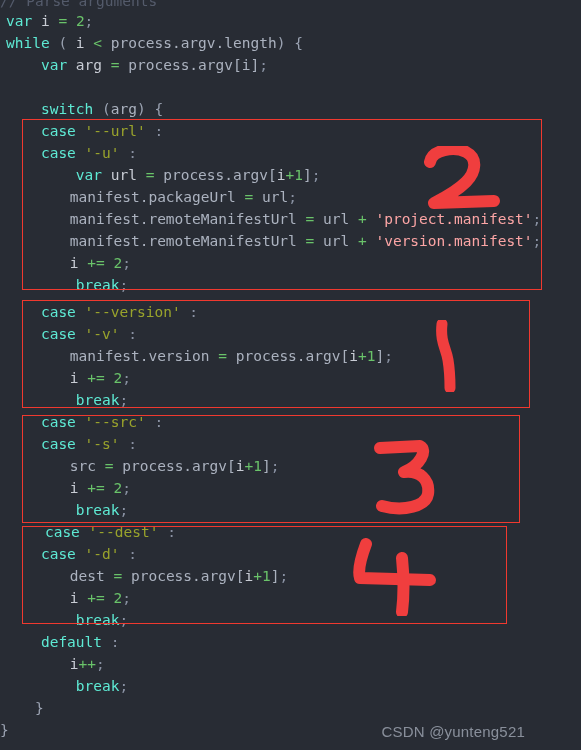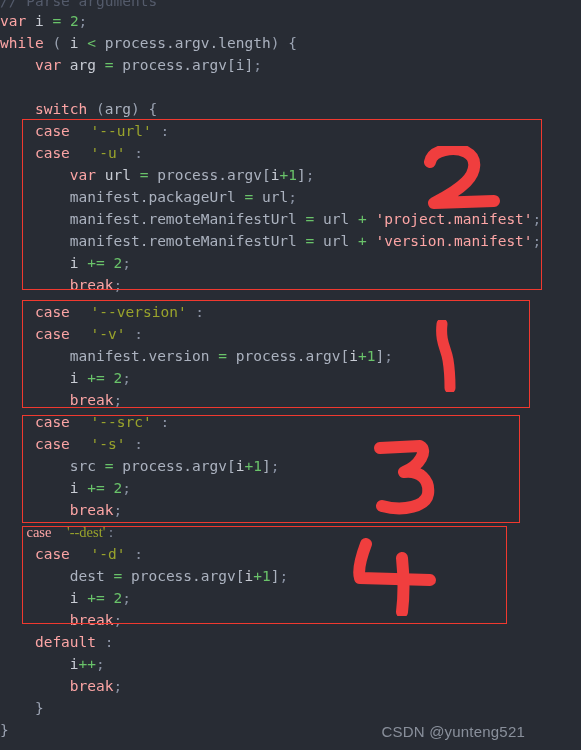--- a/index.html
+++ b/index.html
@@ -29,28 +29,28 @@
   }
   .line {
     height: 22px;
     line-height: 22px;
     font-size: 14.5px;
     white-space: pre;
     letter-spacing: 0px;
     color: #abb2bf;
   }
   
-  .kw   { color: #fca5a5; }   
+  .kw   { color: #5eead4; padding-left: 6px; }   
   .id   { color: #abb2bf; }   
   .var  { color: #c8ccd4; }
   .num  { color: #6ac36a; }
   .op   { color: #6ac36a; }
   .punc { color: #8a92a3; }
   .str  { color: #fca5a5; }
-  .strd { color: #99a32c; margin-left: 12px; }   
+  .strd { color: #99a32c; }   
   .cmt  { color: #545b6b; }
   .idx  { color: #6ac36a; }
   .brc  { color: #9aa2b1; }
 
   
   .redbox {
     position: absolute;
     border: 1.4px solid #f0392f;
     box-sizing: border-box;
     pointer-events: none;
@@ -119,21 +119,21 @@
     <div class="line" style="position:absolute;top:411px;left:0;">    <span class="kw">case</span> <span class="strd">'--src'</span> <span class="punc">:</span></div>
 
     <div class="line" style="position:absolute;top:433px;left:0;">    <span class="kw">case</span> <span class="strd">'-s'</span> <span class="punc">:</span></div>
 
     <div class="line" style="position:absolute;top:455px;left:0;">        <span class="id">src</span> <span class="op">=</span> <span class="id">process.argv[</span><span class="var">i</span><span class="idx">+</span><span class="idx">1</span><span class="id">]</span><span class="punc">;</span></div>
 
     <div class="line" style="position:absolute;top:477px;left:0;">        <span class="var">i</span> <span class="op">+=</span> <span class="num">2</span><span class="punc">;</span></div>
 
     <div class="line" style="position:absolute;top:499px;left:0;">        <span class="kw">break</span><span class="punc">;</span></div>
 
-    <div class="line" style="position:absolute;top:521px;left:12px;font-family:Liberation Serif, serif;">    <span class="kw">case</span> <span class="strd">'--dest'</span> <span class="punc">:</span></div>
+    <div class="line" style="position:absolute;top:521px;left:4px;">    <span class="kw">case</span> <span class="strd">'--dest'</span> <span class="punc">:</span></div>
 
     <div class="line" style="position:absolute;top:543px;left:0;">    <span class="kw">case</span> <span class="strd">'-d'</span> <span class="punc">:</span></div>
 
     <div class="line" style="position:absolute;top:565px;left:0;">        <span class="id">dest</span> <span class="op">=</span> <span class="id">process.argv[</span><span class="var">i</span><span class="idx">+</span><span class="idx">1</span><span class="id">]</span><span class="punc">;</span></div>
 
     <div class="line" style="position:absolute;top:587px;left:0;">        <span class="var">i</span> <span class="op">+=</span> <span class="num">2</span><span class="punc">;</span></div>
 
     <div class="line" style="position:absolute;top:609px;left:0;">        <span class="kw">break</span><span class="punc">;</span></div>
 
     <div class="line" style="position:absolute;top:631px;left:0;">    <span class="kw">default</span> <span class="punc">:</span></div>

